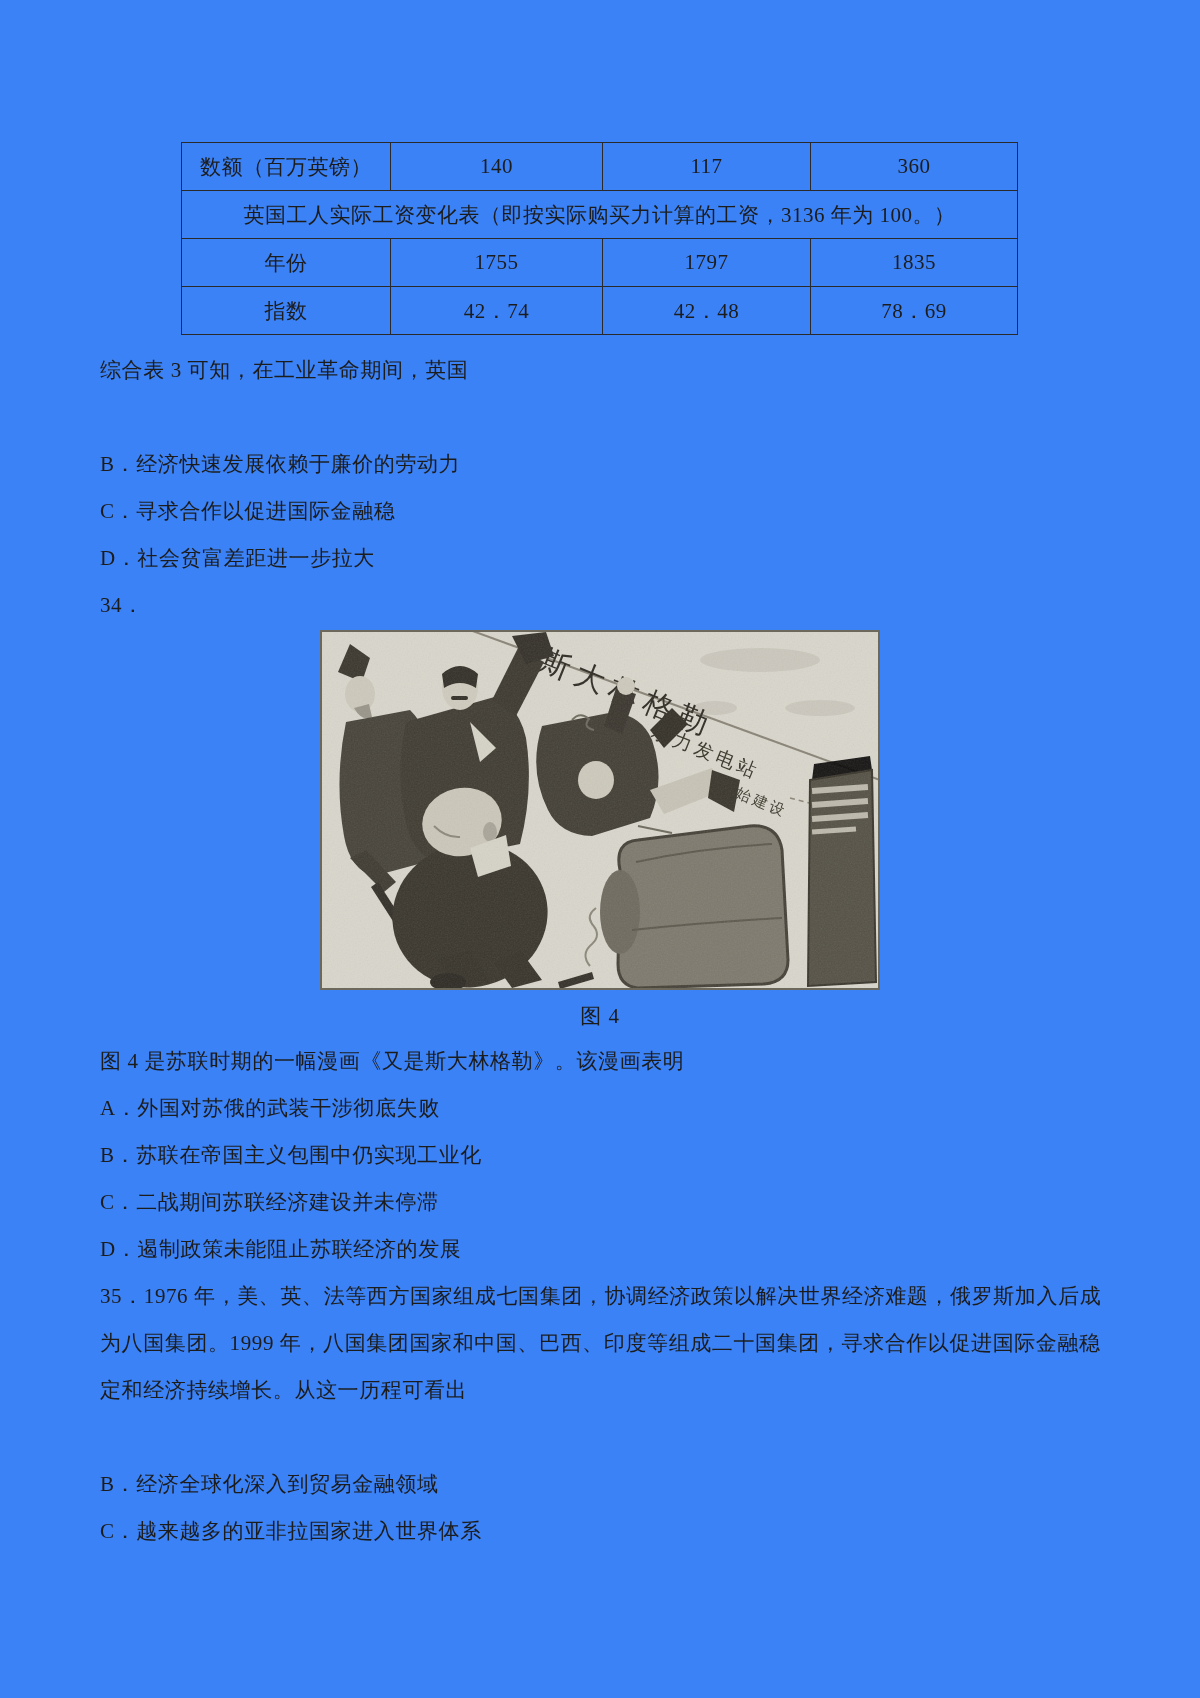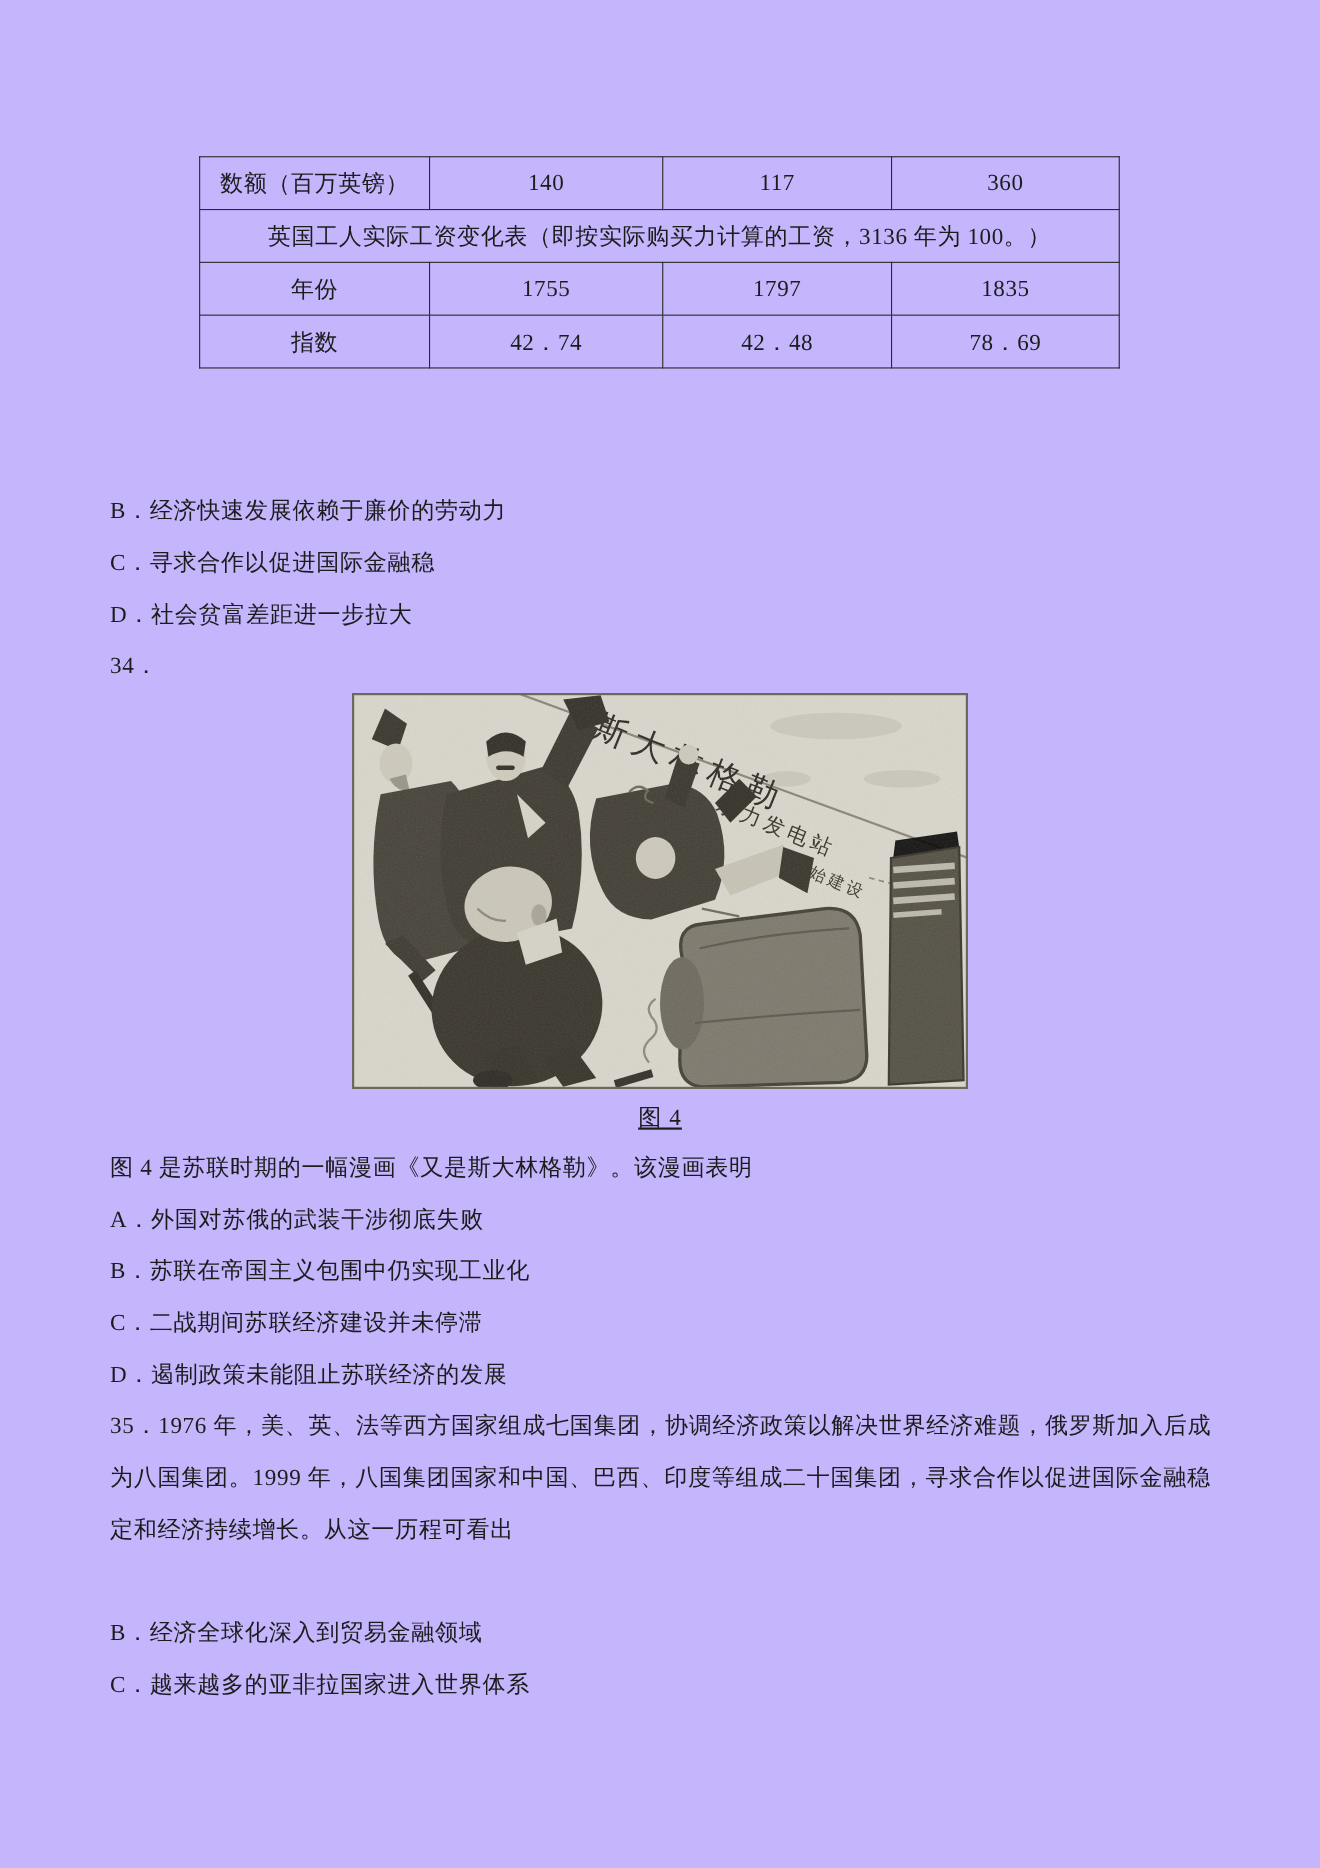--- a/index.html
+++ b/index.html
@@ -1,20 +1,20 @@
 <!DOCTYPE html>
 <html><head>
 <meta charset="utf-8">
 <style>
   html,body{margin:0;padding:0;background:#e8e8e8;}
   .page{
     position:relative;
     width:1200px;height:1698px;
     margin:0 auto;
-    background:#c4b5fd;
+    background:#3b82f6;
     font-family:"Liberation Serif","DejaVu Serif",serif;
     color:#1c1c1c;
     overflow:hidden;
   }
   .line{
     position:absolute;
     left:100px;
     font-size:21px;
     line-height:31px;
     letter-spacing:0.6px;
@@ -43,21 +43,20 @@
     width:560px;height:360px;
   }
   .caption{
     position:absolute;
     left:320px;top:1002px;
     width:560px;
     text-align:center;
     font-size:21px;
     letter-spacing:1px;
     white-space:pre;
-    text-decoration:underline;
   }
 </style>
 </head>
 <body>
 
 <div class="page">
 
   <table class="wage">
     <colgroup>
       <col style="width:209px">
@@ -83,20 +82,21 @@
     </tr>
     <tr>
       <td>指数</td>
       <td>42．74</td>
       <td>42．48</td>
       <td>78．69</td>
     </tr>
   </tbody>
     </table>
 
+  <div class="line" style="top:355px">综合表 3 可知，在工业革命期间，英国</div>
   <div class="line" style="top:449px">B．经济快速发展依赖于廉价的劳动力</div>
   <div class="line" style="top:496px">C．寻求合作以促进国际金融稳</div>
   <div class="line" style="top:543px">D．社会贫富差距进一步拉大</div>
 
   <div class="line" style="top:590px">34．</div>
 
   <svg class="cartoon" viewBox="0 0 560 360">
     <defs>
       <filter id="grain" x="0" y="0" width="100%" height="100%">
         <feTurbulence type="fractalNoise" baseFrequency="0.7" numOctaves="2" stitchTiles="stitch"></feTurbulence>

